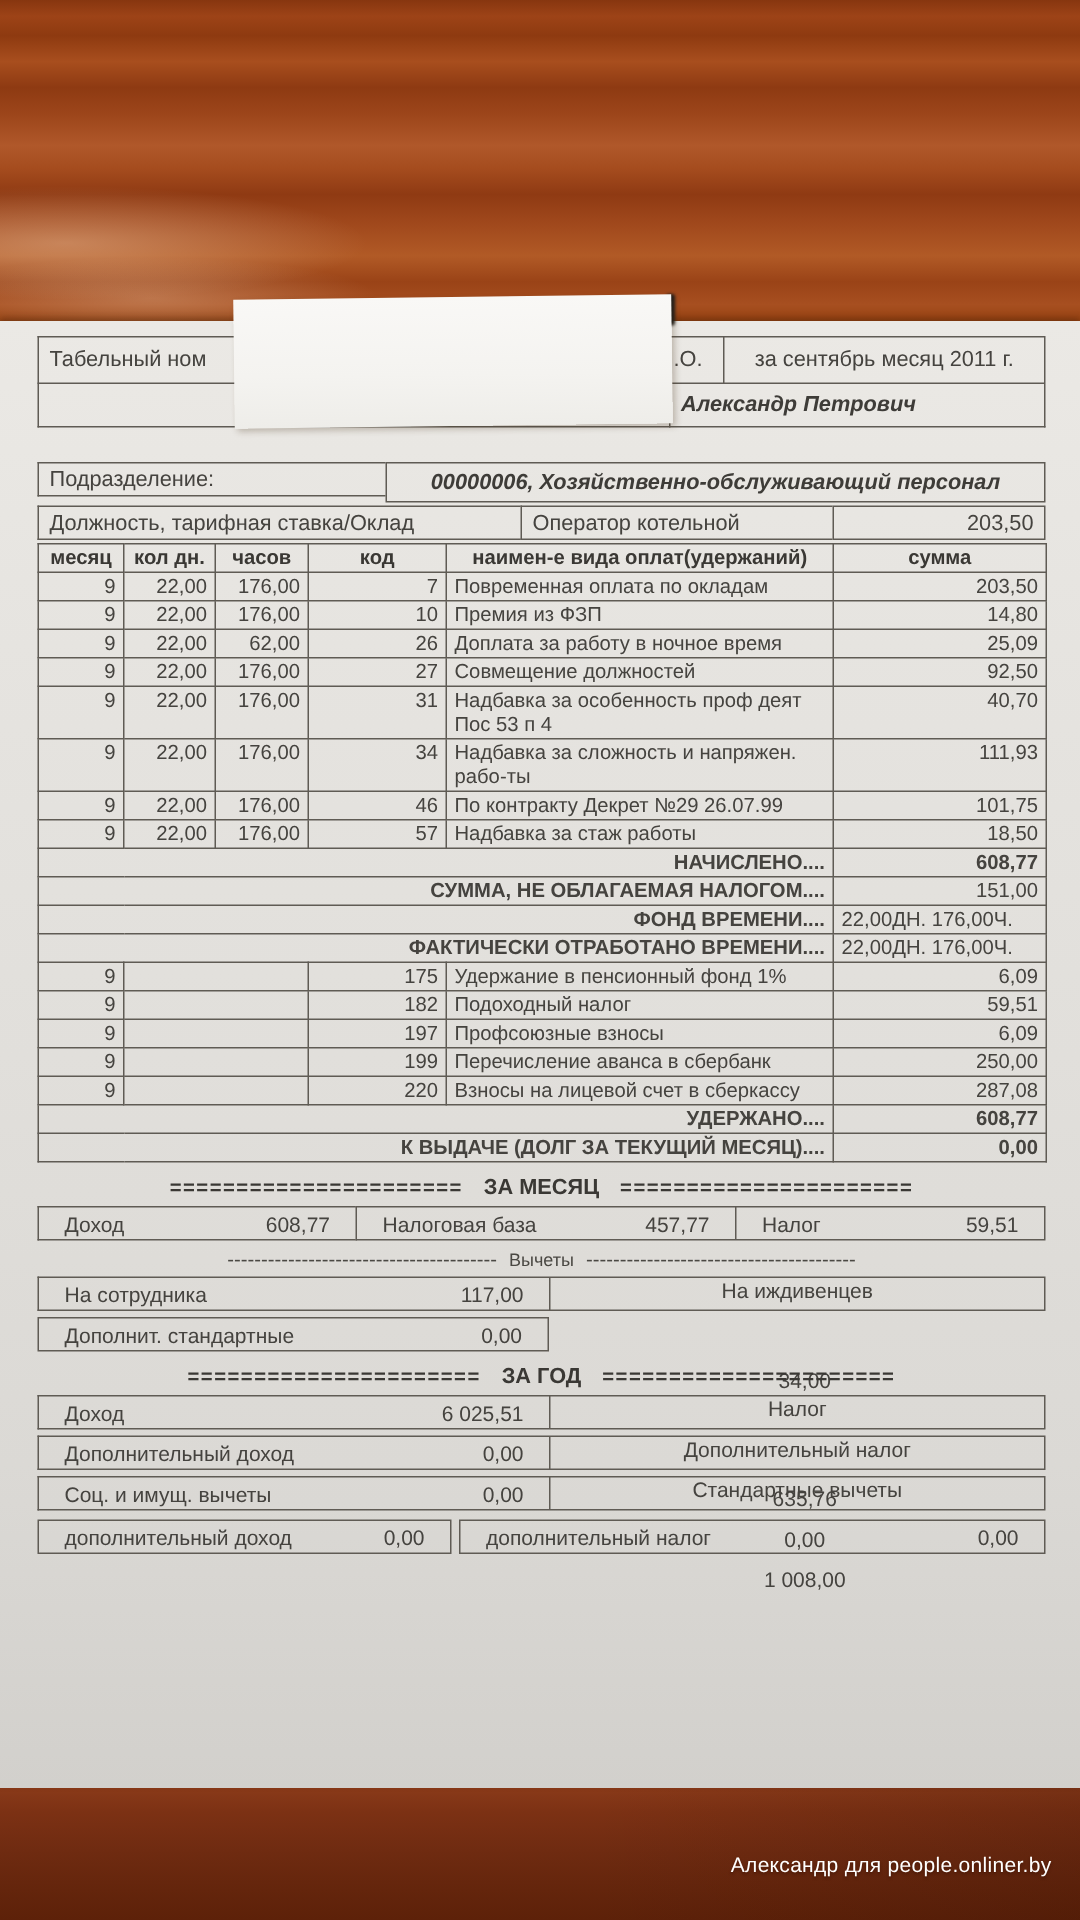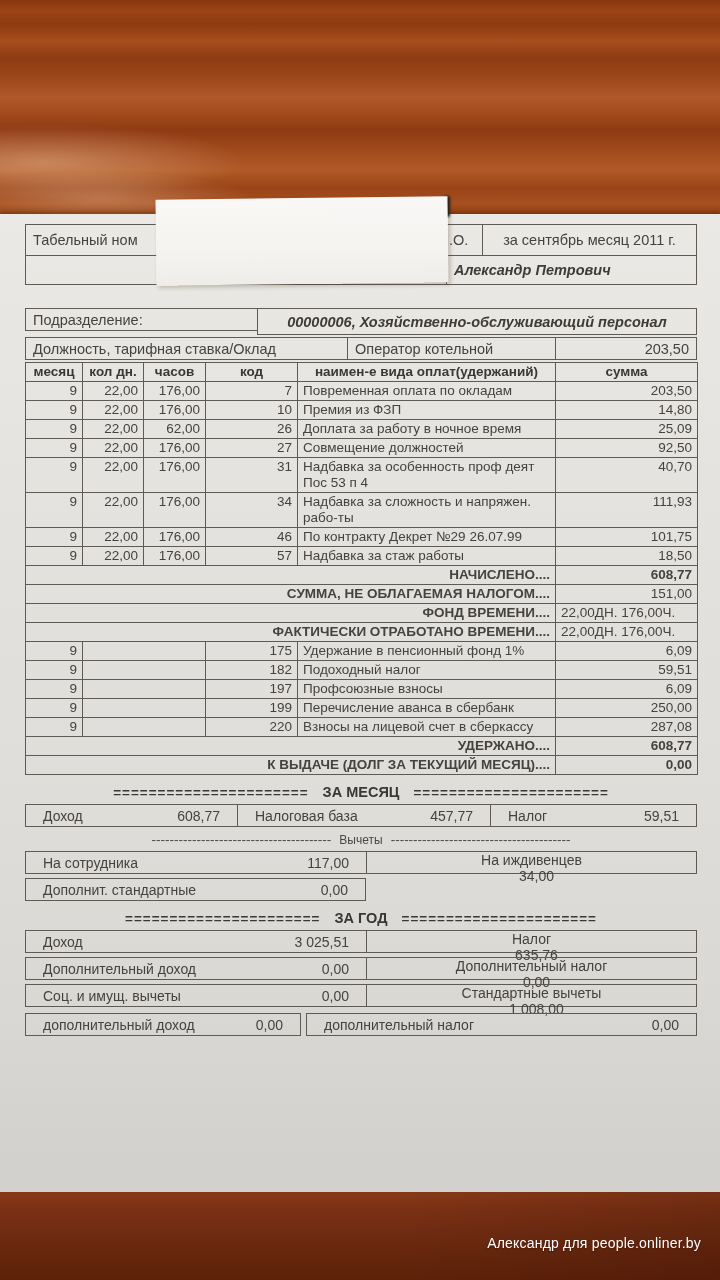--- a/index.html
+++ b/index.html
@@ -61,21 +61,21 @@
   .secline{width:672px;text-align:center;font-size:13.5px;font-weight:bold;color:#3a3834;
     margin-top:9px;letter-spacing:0;white-space:nowrap;overflow:hidden;}
   .secline .eq{letter-spacing:1px;font-weight:bold;}
   .secline .ttl{margin:0 14px;font-size:14.5px;}
   .secline.dashes{font-weight:normal;color:#4a4843;margin-top:5px;}
   .secline.dashes .ttl{font-weight:normal;font-size:12px;margin:0 8px;}
 
   .boxrow{display:flex;margin-top:4px;}
   .box{border:1.5px solid #5f5b54;border-right:none;box-sizing:border-box;height:23px;
     display:flex;align-items:center;justify-content:space-between;padding:0 17px;font-size:14px;}
-  .box:last-child{border-right:1.5px solid #5f5b54;}
+  .box:last-child{border-right:1.5px solid #5f5b54;gap:44px;}
   .box .v{padding-left:10px;}
   .gapped .box{border-right:1.5px solid #5f5b54;}
   .w1{width:212px;}.w2{width:253px;}.w3{width:207px;}
   .wA{width:341px;}.wB{width:331px;flex-direction:column;}
   .wE{width:276px;margin-right:5px;}.wF{width:391px;}
 
   
   .slipmark{position:absolute;left:444px;top:196px;width:6px;height:21px;background:#221f1c;
     filter:blur(1px);border-radius:2px;}
   .slip{position:absolute;left:156px;top:198px;width:292px;height:86px;background:#f7f6f3;
@@ -302,21 +302,21 @@
             <span class="v">0,00</span>
           </div>
       </div>
 
       <div class="secline">
         <span class="eq">======================</span><span class="ttl">ЗА ГОД</span><span class="eq">======================</span>
       </div>
       <div class="boxrow">
         <div class="box wA">
             <span>Доход</span>
-            <span class="v">3 025,51</span>
+            <span class="v">6 025,51</span>
           </div>
         <div class="box wB">
             <span>Налог</span>
             <span class="v">635,76</span>
           </div>
       </div>
       <div class="boxrow">
         <div class="box wA">
             <span>Дополнительный доход</span>
             <span class="v">0,00</span>

